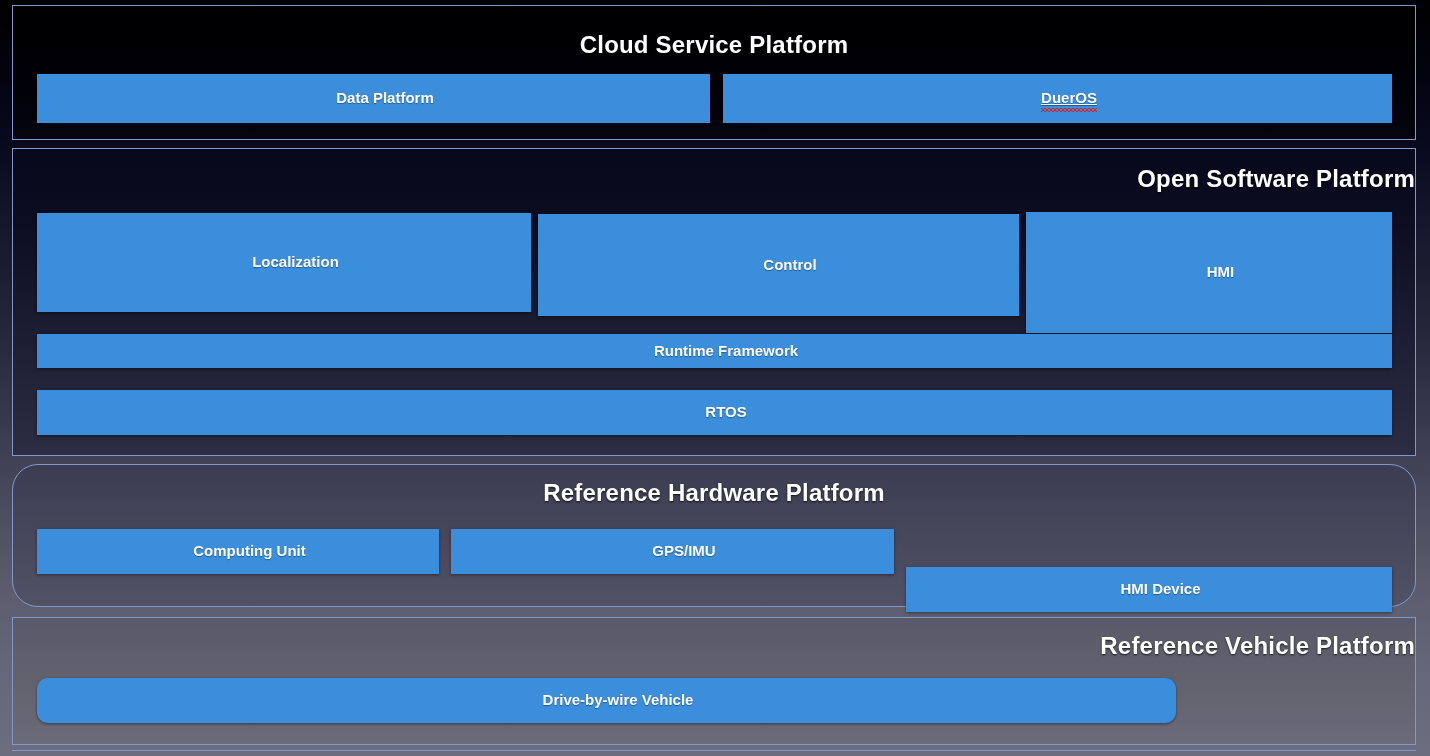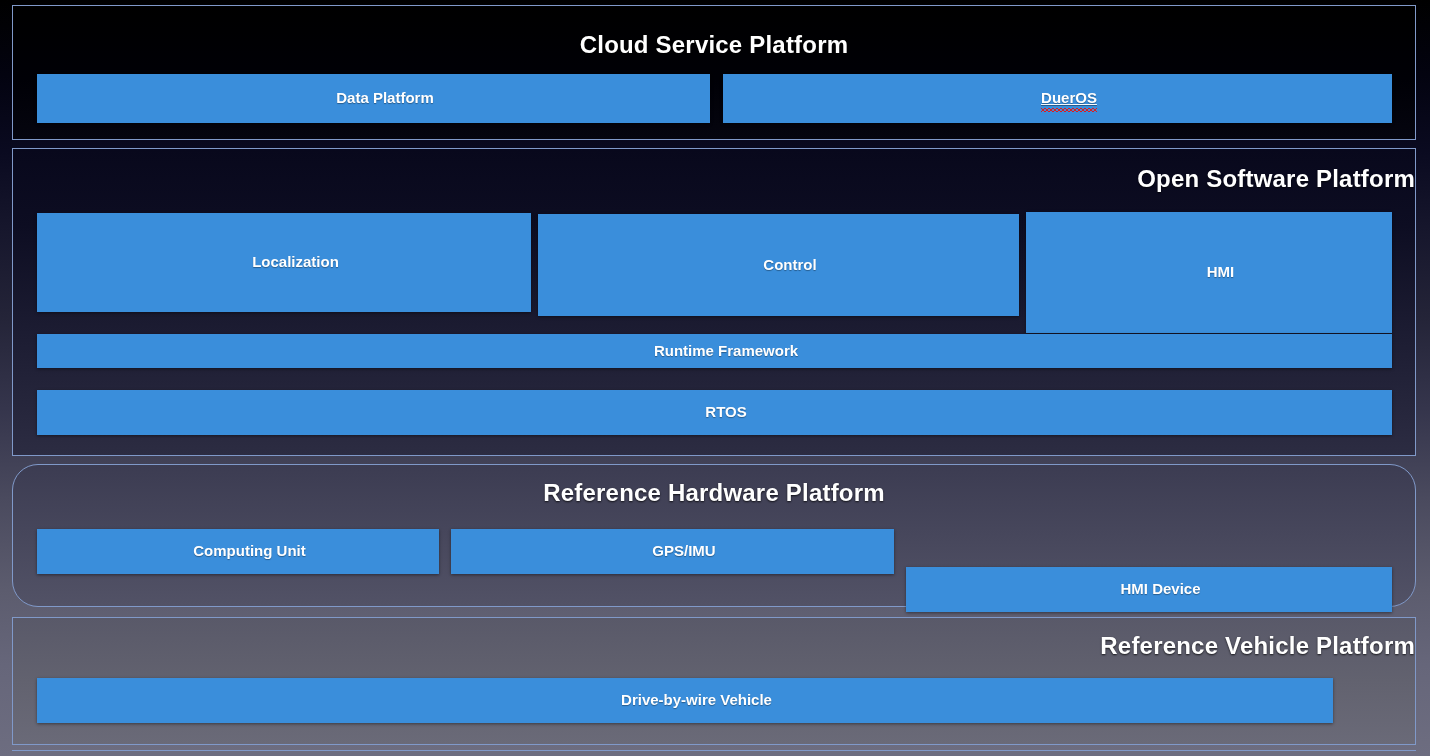--- a/index.html
+++ b/index.html
@@ -130,21 +130,21 @@
   #box-gps        { left: 438px; top: 64px; width: 443px; height: 45px; }
   #box-hmi-device { left: 893px; top: 64px; width: 486px; height: 45px; margin-top: 38px; }
 
   
   #panel-vehicle {
     left: 12px;  top: 617px;
     width: 1404px; height: 128px;
     background: linear-gradient(180deg, #595969 0%, #62626f 50%, #6a6a78 100%);
   }
   #vehicle-title { top: 14px; text-align: right; }
-  #box-drivebywire { left: 24px; top: 60px; width: 1296px; height: 45px; }
+  #box-drivebywire { left: 24px; top: 60px; width: 1139px; height: 45px; border-radius: 11px; }
 
   
   #bottom-strip {
     position: absolute;
     left: 12px; top: 750px;
     width: 1404px; height: 6px;
     border-top: 1px solid #8099c9;
     box-sizing: border-box;
     background: #6d6d80;
   }

